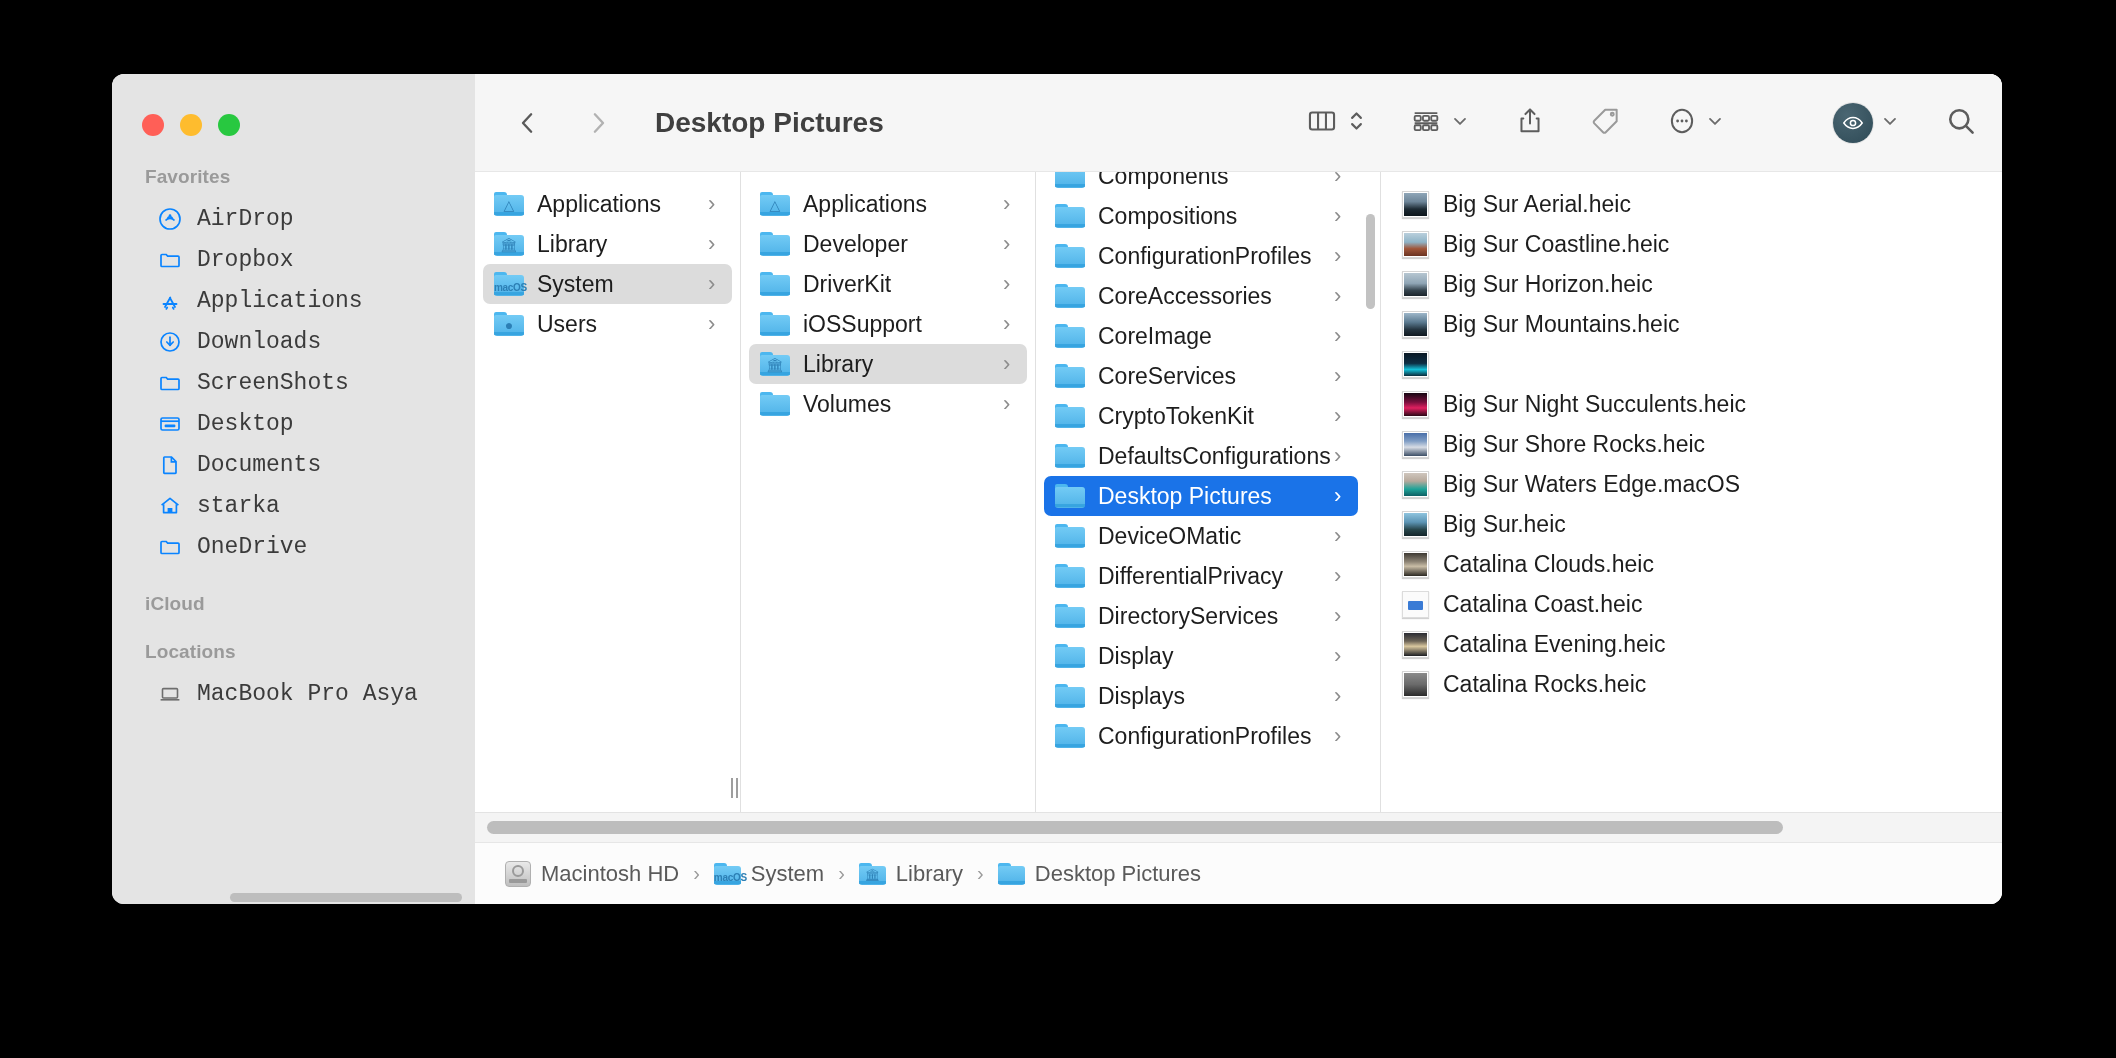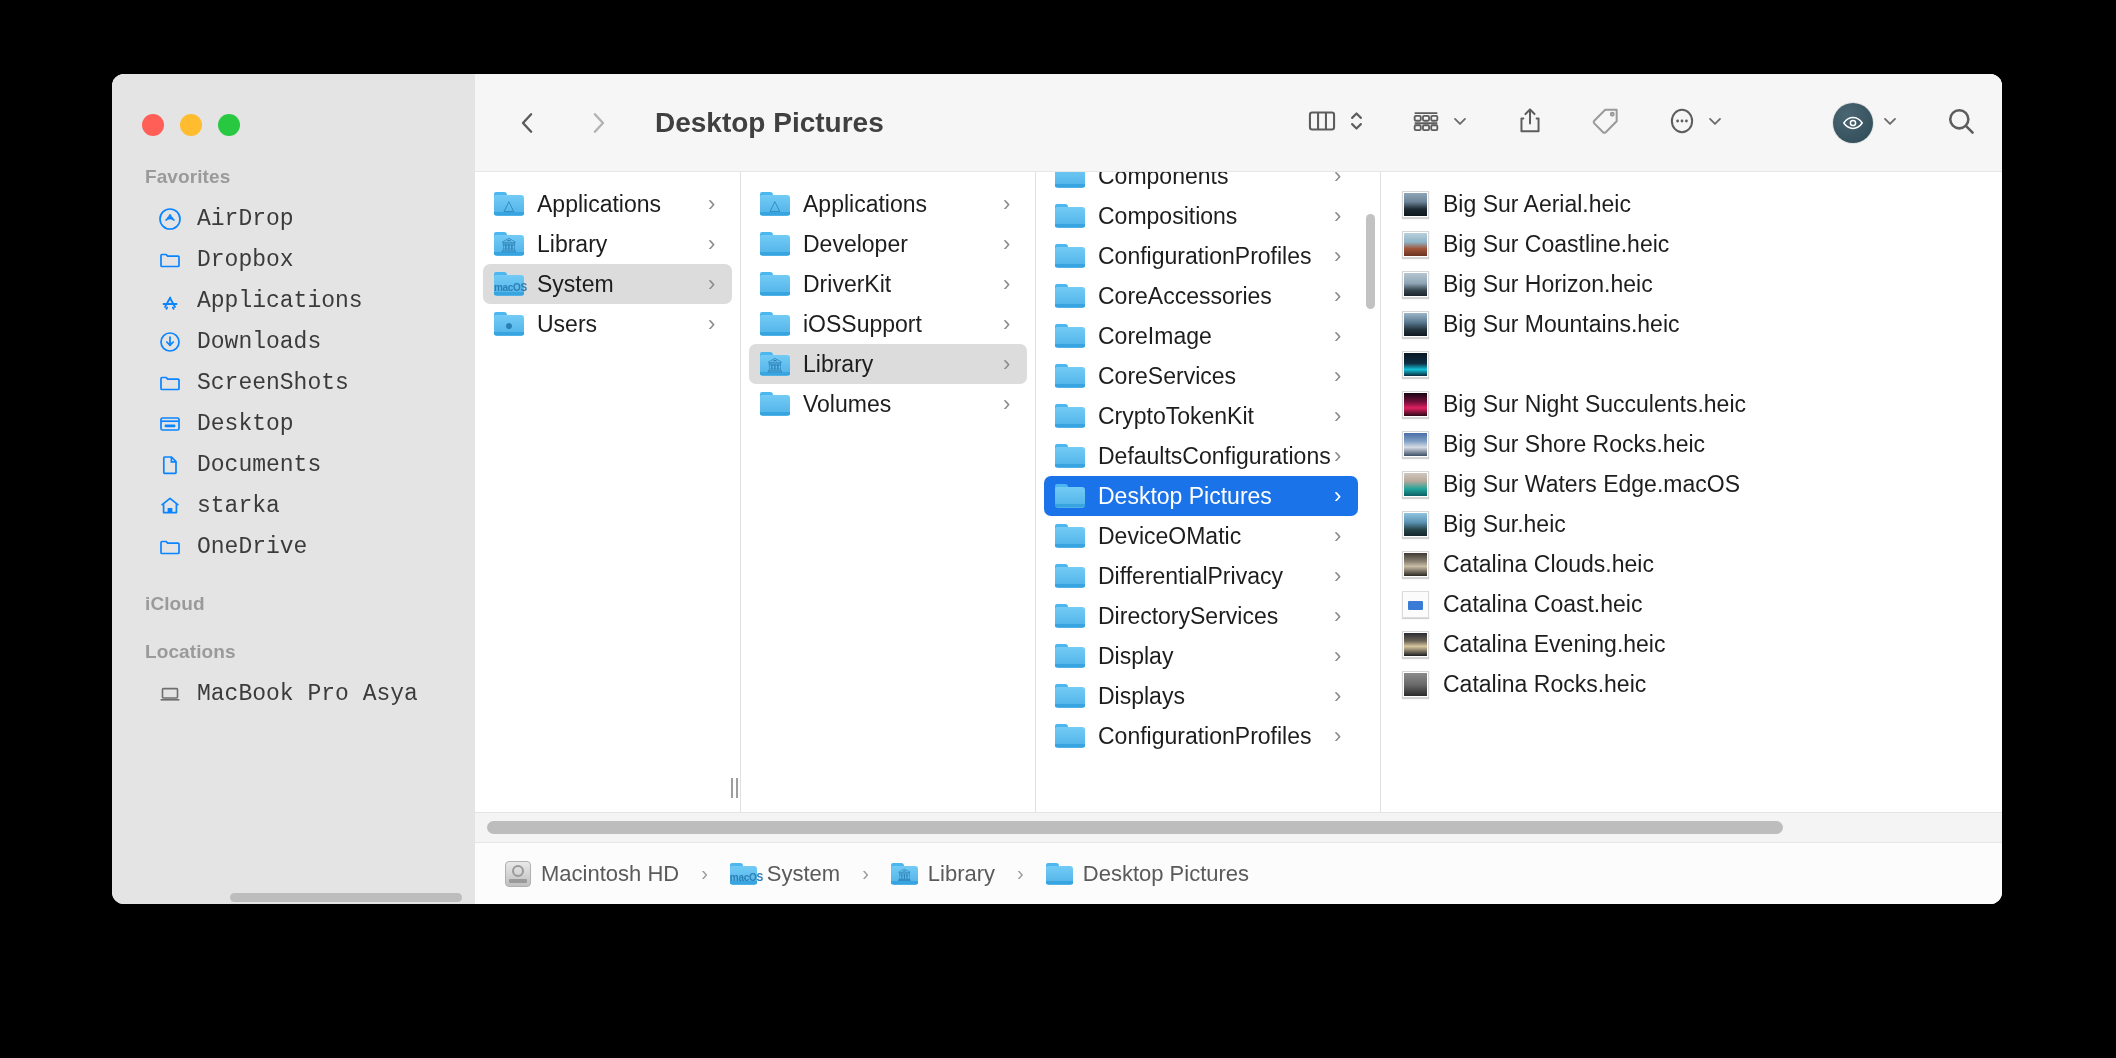--- a/index.html
+++ b/index.html
@@ -217,21 +217,21 @@
     background: #bdbdbd; border-radius: 7px;
   }
 
   
   .pathbar {
     height: 62px; flex: 0 0 62px;
     background: #fcfcfc;
     border-top: 1px solid #e6e6e6;
     display: flex; align-items: center;
     padding-left: 30px;
-    gap: 8px;
+    gap: 0;
   }
   .crumb { display: flex; align-items: center; gap: 10px;
            font-size: 22px; color: #5a5a5a; white-space: nowrap; }
   .crumb-sep { margin: 0 14px; color: #9b9b9b; font-size: 20px; }
   .disk { position: relative; width: 26px; height: 26px; flex: 0 0 26px; }
   .disk .d { position: absolute; inset: 0; border-radius: 4px;
              background: linear-gradient(#e9e9e9, #bfbfbf);
              border: 1px solid #b0b0b0; }
   .disk .c { position: absolute; left: 7px; top: 4px; width: 12px; height: 12px;
              border-radius: 50%; border: 2px solid #9a9a9a; }

